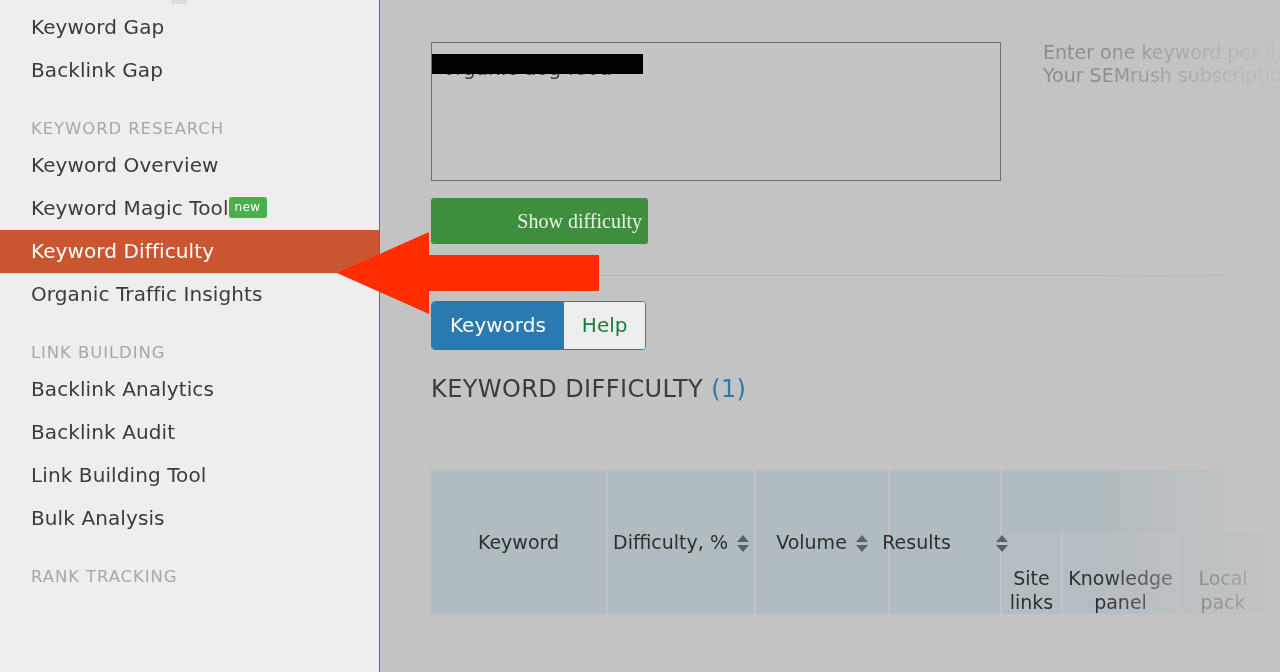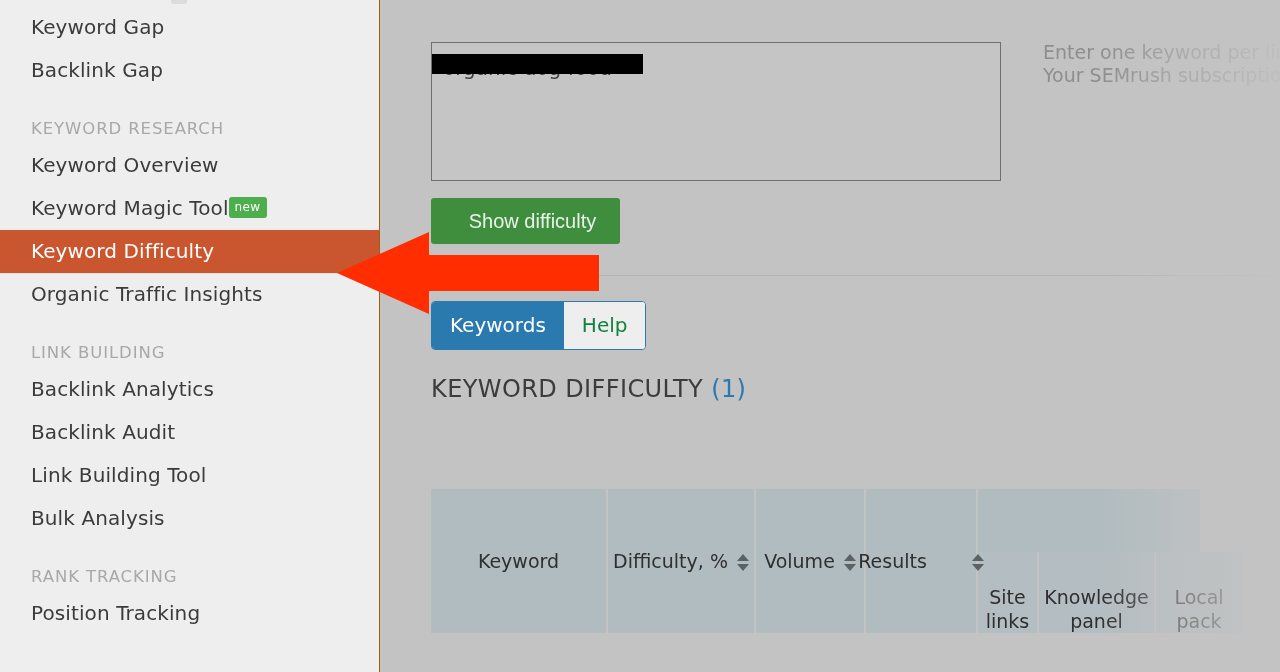--- a/index.html
+++ b/index.html
@@ -76,27 +76,27 @@
   .hint{
     position:absolute;left:663px;top:41px;
     font-size:19px;line-height:23px;
     color:#8e8e8e;
     white-space:nowrap;
   }
   .hint span{display:block;}
 
   .btn-green{
     position:absolute;left:51px;top:198px;
-    width:189px;height:46px;
+    width:217px;height:46px;
     background:#3e8e3e;
     color:#e9f3e9;
     border:none;border-radius:3px;
     font-size:20px;
-    font-family:Liberation Sans, sans-serif;
-    text-align:center;
+    font-family:Liberation Serif, serif;
+    text-align:right;
     padding-left:20px;
     box-sizing:border-box;
     cursor:pointer;
   }
 
   .divider{
     position:absolute;left:0;top:275px;right:0;height:1px;
     background:#b2b4b4;
   }
 
@@ -122,37 +122,37 @@
   .section-title{
     position:absolute;left:51px;top:375px;
     font-size:24px;color:#3b3b3b;
     letter-spacing:.4px;
     white-space:nowrap;
   }
   .section-title .count{color:#2a7ab0;}
 
   
   .table{
-    position:absolute;left:51px;top:489px;right:0;
+    position:absolute;left:51px;top:470px;right:0;
   }
   .thead{
     display:flex;align-items:stretch;
     height:144px;
   }
   .th{
     background:#b1bcc0;
     display:flex;align-items:center;justify-content:center;
     font-size:19px;color:#2f2f2f;
     box-sizing:border-box;
     border-right:2px solid #c3c3c3;
     position:relative;
   }
   .th.c-keyword{width:177px;}
   .th.c-difficulty{width:148px;}
-  .th.c-volume{width:110px;}
+  .th.c-volume{width:134px;}
   .th.c-results{width:112px;gap:36px;}
   .th-label{white-space:nowrap;}
   .sort-ico{
     display:inline-block;width:12px;margin-left:9px;
     position:relative;top:1px;
   }
   .sort-ico i{
     display:block;width:0;height:0;
     border-left:6px solid transparent;
     border-right:6px solid transparent;
@@ -247,23 +247,20 @@
       <span>Backlink Audit</span>
     </div>
     <div class="nav-item">
       <span>Link Building Tool</span>
     </div>
     <div class="nav-item">
       <span>Bulk Analysis</span>
     </div>
 
     <div class="nav-group">RANK TRACKING</div>
-    <div class="nav-item">
-      <span>Position Tracking</span>
-    </div>
   </nav>
 
   <main class="main">
 
     <div class="kw-textarea">
       <div class="kw-value">organic dog food</div>
     </div>
     <div class="redaction"></div>
 
     <div class="hint">

